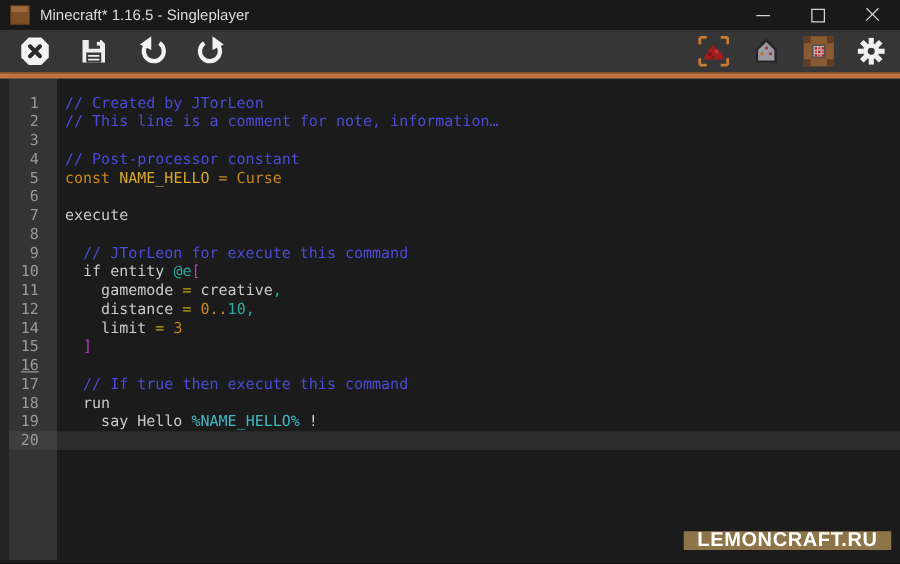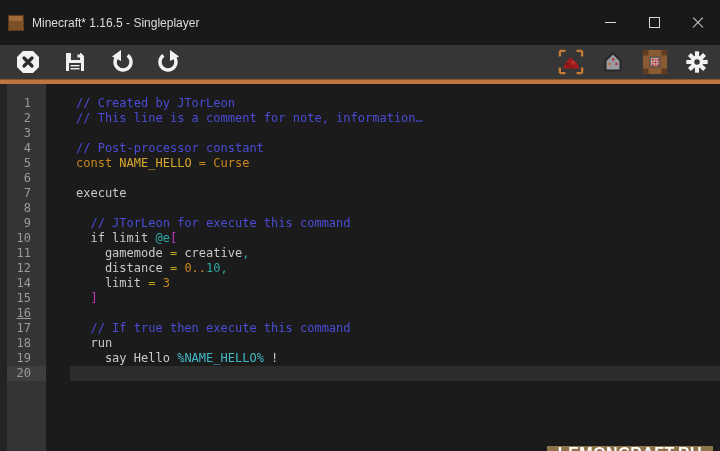--- a/index.html
+++ b/index.html
@@ -3,21 +3,21 @@
 <meta charset="utf-8">
 <style>
   html,body{margin:0;padding:0;background:#000;}
   .window{
     width:720px;height:451px;position:relative;overflow:hidden;
     background:#1b1b1b;font-family:"Liberation Sans",sans-serif;
     user-select:none;
   }
   
   .titlebar{
-    height:45px;background:#191919;display:flex;align-items:center;
+    height:24px;background:#191919;display:flex;align-items:center;
     color:#dcdcdc;font-size:12px;
   }
   .app-icon{
     width:16px;height:16px;margin:0 8px 0 8px;flex:0 0 auto;
     background:linear-gradient(180deg,#a06b38 0 6px,#7c4f27 6px 100%);
     box-shadow:inset 0 0 0 1px #5d3a1c, inset -4px 0 0 -2px #8a5a2e;
   }
   .title-text{flex:1 1 auto;white-space:nowrap;overflow:hidden;}
   .win-controls{display:flex;height:100%;}
   .win-btn{width:44px;height:100%;display:flex;align-items:center;justify-content:center;cursor:default;}
@@ -45,21 +45,21 @@
     position:relative;height:385px;
     background:linear-gradient(90deg,#232323 0 7px,#343434 7px 46px,#1b1b1b 46px 100%);
     font-family:"DejaVu Sans Mono","Liberation Mono",monospace;font-size:12px;
   }
   .rows{padding-top:12px;}
   .row{display:flex;height:15px;line-height:15px;}
   .ln{
     flex:0 0 46px;box-sizing:border-box;padding-right:15px;text-align:right;
     color:#9a9a9a;
   }
-  .code{flex:1 1 auto;padding-left:6px;white-space:pre;margin-left:24px;}
+  .code{flex:1 1 auto;padding-left:6px;white-space:pre;}
   .row.current .ln{background:linear-gradient(90deg,#232323 0 7px,#3e3e3e 7px 100%);}
   .row.current .code{background:#2c2c2c;}
   
   .badge{
     position:absolute;right:7px;bottom:8px;width:166px;height:15px;
     background:#8d7449;color:#ffffff;display:flex;align-items:center;justify-content:center;
     font-family:"Liberation Sans",sans-serif;font-size:16px;font-weight:bold;letter-spacing:0.5px;
   }
 </style>
 </head>
@@ -223,21 +223,21 @@
         <div class="row">
           <div class="ln" style="color: rgb(154, 154, 154);">8</div>
           <div class="code"></div>
         </div>
         <div class="row">
           <div class="ln" style="color: rgb(154, 154, 154);">9</div>
           <div class="code"><span style="color: rgb(75, 75, 214);">  // JTorLeon for execute this command</span></div>
         </div>
         <div class="row">
           <div class="ln" style="color: rgb(154, 154, 154);">10</div>
-          <div class="code"><span style="color: rgb(201, 201, 201);">  if limit </span><span style="color: rgb(47, 168, 162);">@e</span><span style="color: rgb(187, 58, 187);">[</span></div>
+          <div class="code"><span style="color: rgb(201, 201, 201);">  if entity </span><span style="color: rgb(47, 168, 162);">@e</span><span style="color: rgb(187, 58, 187);">[</span></div>
         </div>
         <div class="row">
           <div class="ln" style="color: rgb(154, 154, 154);">11</div>
           <div class="code"><span style="color: rgb(201, 201, 201);">    gamemode </span><span style="color: rgb(191, 163, 20);">=</span><span style="color: rgb(201, 201, 201);"> creative</span><span style="color: rgb(47, 168, 162);">,</span></div>
         </div>
         <div class="row">
           <div class="ln" style="color: rgb(154, 154, 154);">12</div>
           <div class="code"><span style="color: rgb(201, 201, 201);">    distance </span><span style="color: rgb(191, 163, 20);">=</span><span style="color: rgb(201, 201, 201);"> </span><span style="color: rgb(201, 135, 28);">0..</span><span style="color: rgb(47, 168, 162);">10,</span></div>
         </div>
         <div class="row">

